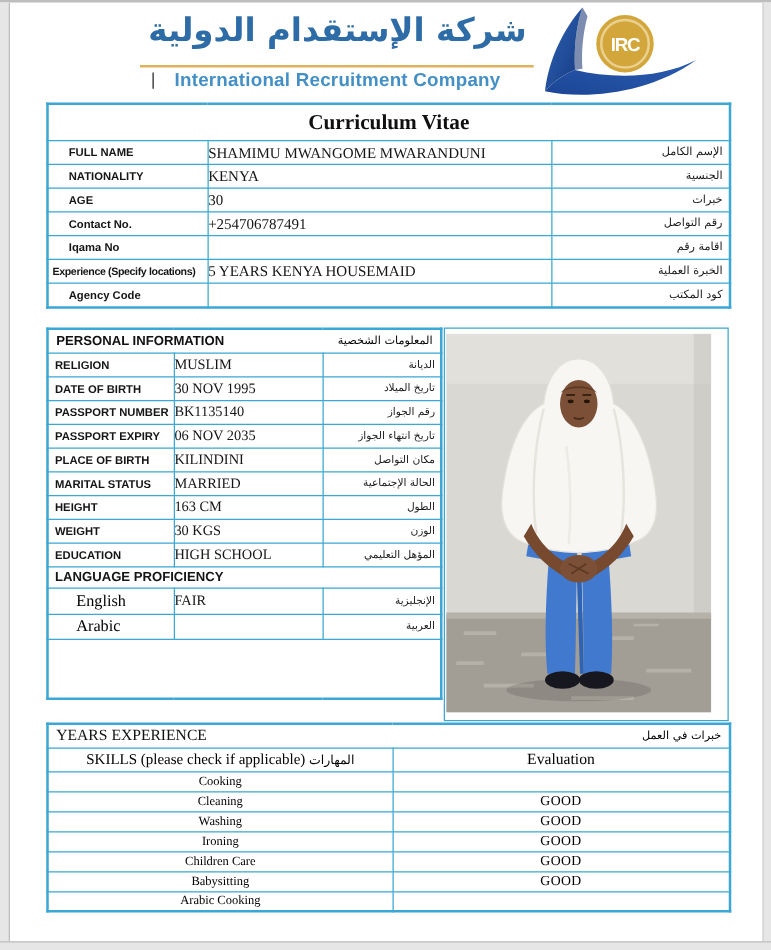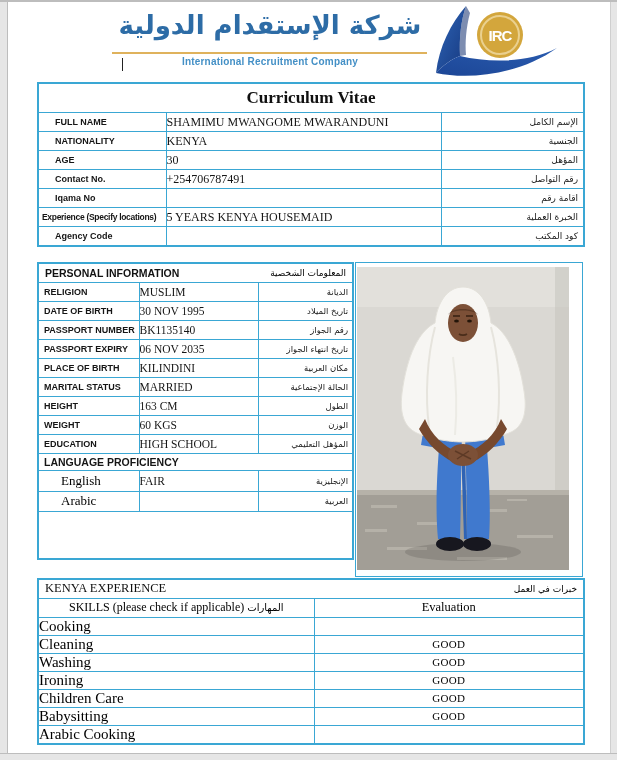--- a/index.html
+++ b/index.html
@@ -7,21 +7,21 @@
        font-family:"Liberation Sans",sans-serif;overflow:hidden;}
   .frame-top{position:absolute;left:0;top:0;width:617px;height:2px;background:#bdbdbd;}
   .frame-left{position:absolute;left:0;top:2px;width:7px;height:758px;background:#e6e6e6;border-right:1px solid #bdbdbd;}
   .frame-right{position:absolute;left:610px;top:2px;width:7px;height:758px;background:#e6e6e6;border-left:1px solid #cfcfcf;}
   .frame-bottom{position:absolute;left:0;top:753px;width:617px;height:7px;background:#e6e6e6;border-top:1px solid #bdbdbd;}
 
   .hdr-ar{position:absolute;left:105px;top:10px;width:330px;height:40px;text-align:center;
           font-family:"DejaVu Sans",sans-serif;font-weight:bold;font-size:26px;color:#2d6ca6;direction:rtl;}
   .gold-line{position:absolute;left:112px;top:52px;width:315px;height:2px;background:#dfb25c;}
   .hdr-en{position:absolute;left:105px;top:56px;width:330px;text-align:center;
-          font-weight:bold;font-size:10px;color:#4490c6;letter-spacing:.2px;}
+          font-weight:bold;font-size:15px;color:#4490c6;letter-spacing:.2px;}
   .cursor{position:absolute;left:122px;top:58px;width:1px;height:13px;background:#222;}
   .logo{position:absolute;left:424px;top:3px;width:140px;height:78px;}
 
   table{position:absolute;border-collapse:collapse;table-layout:fixed;}
   td{border:1px solid #3aa7d4;padding:0;overflow:hidden;white-space:nowrap;vertical-align:middle;}
   .t1{left:37px;top:82px;width:546px;border:2px solid #3aa7d4;}
   .t2{left:37px;top:262px;width:315px;border:2px solid #3aa7d4;}
   .t3{left:37px;top:578px;width:546px;border:2px solid #3aa7d4;}
   .title-cell{height:28px;text-align:center;font-family:"Liberation Serif",serif;font-weight:bold;font-size:17px;color:#101010;}
   .lbl{font-weight:bold;font-size:9px;padding-left:16px;color:#151515;}
@@ -33,21 +33,21 @@
   .t2 .val{font-size:11.5px;}
   .t2 .ar{font-size:8.5px;padding-right:4px;}
   .splitrow{display:flex;justify-content:space-between;align-items:center;height:100%;padding:0 6px;}
   .sect{font-weight:bold;font-size:10.5px;color:#111;}
   .sect-ar{font-family:"DejaVu Sans",sans-serif;font-size:9px;direction:rtl;}
   .langlbl{font-family:Liberation Serif, serif;font-size:13px;padding-left:22px;font-weight:normal;}
   .we-title{font-family:"Liberation Serif",serif;font-size:12.5px;color:#111;}
   .skills-hdr{font-family:"Liberation Serif",serif;font-size:12px;text-align:center;}
   .skills-hdr .sect-ar{font-size:10px;}
   .eval-hdr{font-family:"Liberation Serif",serif;font-size:12.5px;text-align:center;}
-  .skill{font-family:"Liberation Serif",serif;font-size:15px;}
+  .skill{font-family:"Liberation Serif",serif;font-size:10px;text-align:center;}
   .good{font-family:"Liberation Serif",serif;font-size:11px;text-align:center;letter-spacing:.3px;}
   .photo-cell{position:absolute;left:355px;top:262px;width:226px;height:313px;border:1px solid #3aa7d4;background:#fff;}
   .photo-cell svg{position:absolute;left:1px;top:4px;}
 </style>
 </head>
 <body>
 
 <div class="frame-top"></div>
 <div class="frame-left"></div>
 <div class="frame-right"></div>
@@ -92,21 +92,21 @@
         <td class="ar">الإسم الكامل</td>
       </tr>
   <tr>
         <td class="lbl">NATIONALITY</td>
         <td class="val">KENYA</td>
         <td class="ar">الجنسية</td>
       </tr>
   <tr>
         <td class="lbl">AGE</td>
         <td class="val">30</td>
-        <td class="ar">المؤهل</td>
+        <td class="ar">خبرات</td>
       </tr>
   <tr>
         <td class="lbl">Contact No.</td>
         <td class="val">+254706787491</td>
         <td class="ar">رقم التواصل</td>
       </tr>
   <tr>
         <td class="lbl">Iqama No</td>
         <td class="val"></td>
         <td class="ar">اقامة رقم</td>
@@ -155,35 +155,35 @@
         <td class="ar">رقم الجواز</td>
       </tr>
   <tr>
         <td class="lbl">PASSPORT EXPIRY</td>
         <td class="val">06 NOV 2035</td>
         <td class="ar">تاريخ انتهاء الجواز</td>
       </tr>
   <tr>
         <td class="lbl">PLACE OF BIRTH</td>
         <td class="val">KILINDINI</td>
-        <td class="ar">مكان العربية</td>
+        <td class="ar">مكان التواصل</td>
       </tr>
   <tr>
         <td class="lbl">MARITAL STATUS</td>
         <td class="val">MARRIED</td>
         <td class="ar">الحالة الإجتماعية</td>
       </tr>
   <tr>
         <td class="lbl">HEIGHT</td>
         <td class="val">163 CM</td>
         <td class="ar">الطول</td>
       </tr>
   <tr>
         <td class="lbl">WEIGHT</td>
-        <td class="val">60 KGS</td>
+        <td class="val">30 KGS</td>
         <td class="ar">الوزن</td>
       </tr>
   <tr>
         <td class="lbl">EDUCATION</td>
         <td class="val">HIGH SCHOOL</td>
         <td class="ar">المؤهل التعليمي</td>
       </tr>
   <tr style="height:17px">
         <td colspan="3" class="lbl" style="font-size:10.5px">LANGUAGE PROFICIENCY</td>
       </tr>
@@ -254,21 +254,21 @@
 
 <table class="t3">
   <colgroup>
       <col style="width:276px">
       <col style="width:270px">
     </colgroup>
   <tbody>
       <tr style="height:19px">
         <td colspan="2">
     <div class="splitrow">
-      <span class="we-title">KENYA EXPERIENCE</span>
+      <span class="we-title">YEARS EXPERIENCE</span>
       <span class="sect-ar">خبرات في العمل</span>
     </div>
         </td>
       </tr>
   <tr style="height:19px">
     <td class="skills-hdr">
       <span>SKILLS (please check if applicable)</span>
       <span class="sect-ar">المهارات</span>
     </td>
     <td class="eval-hdr">Evaluation</td>

